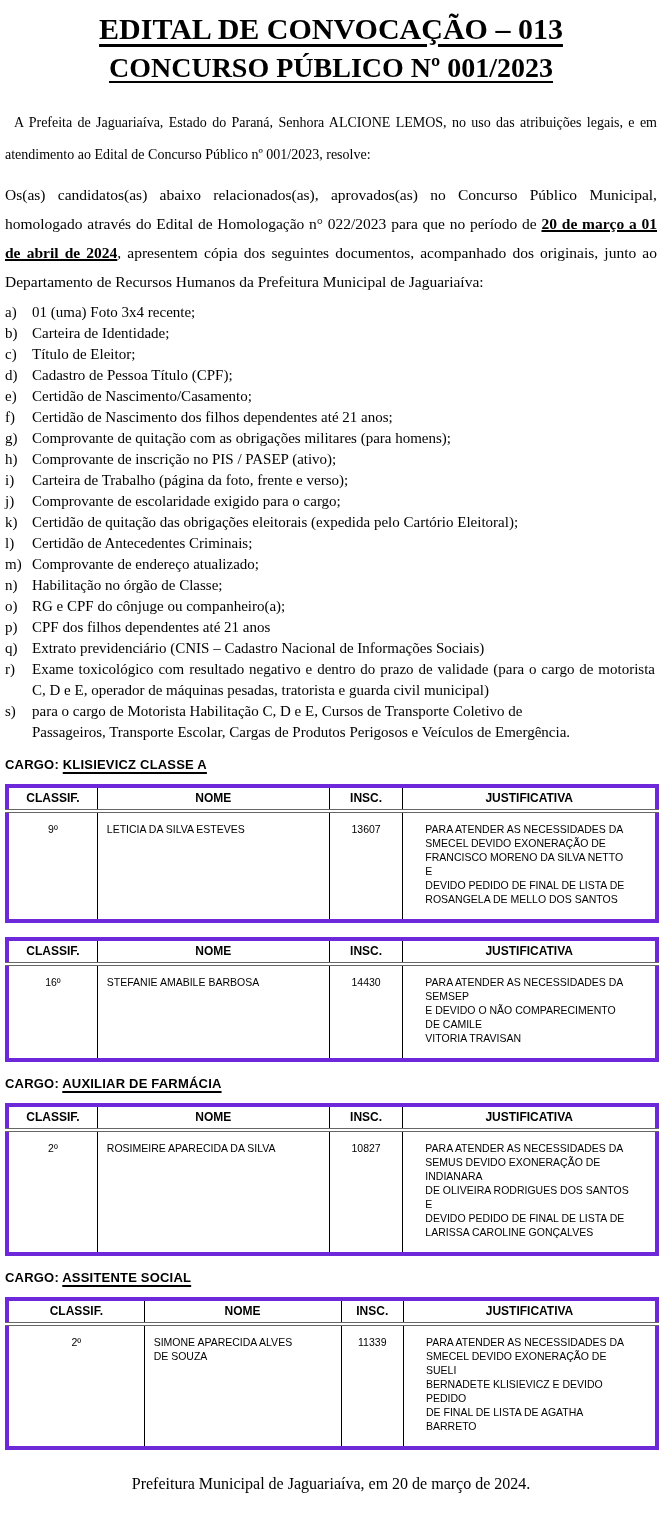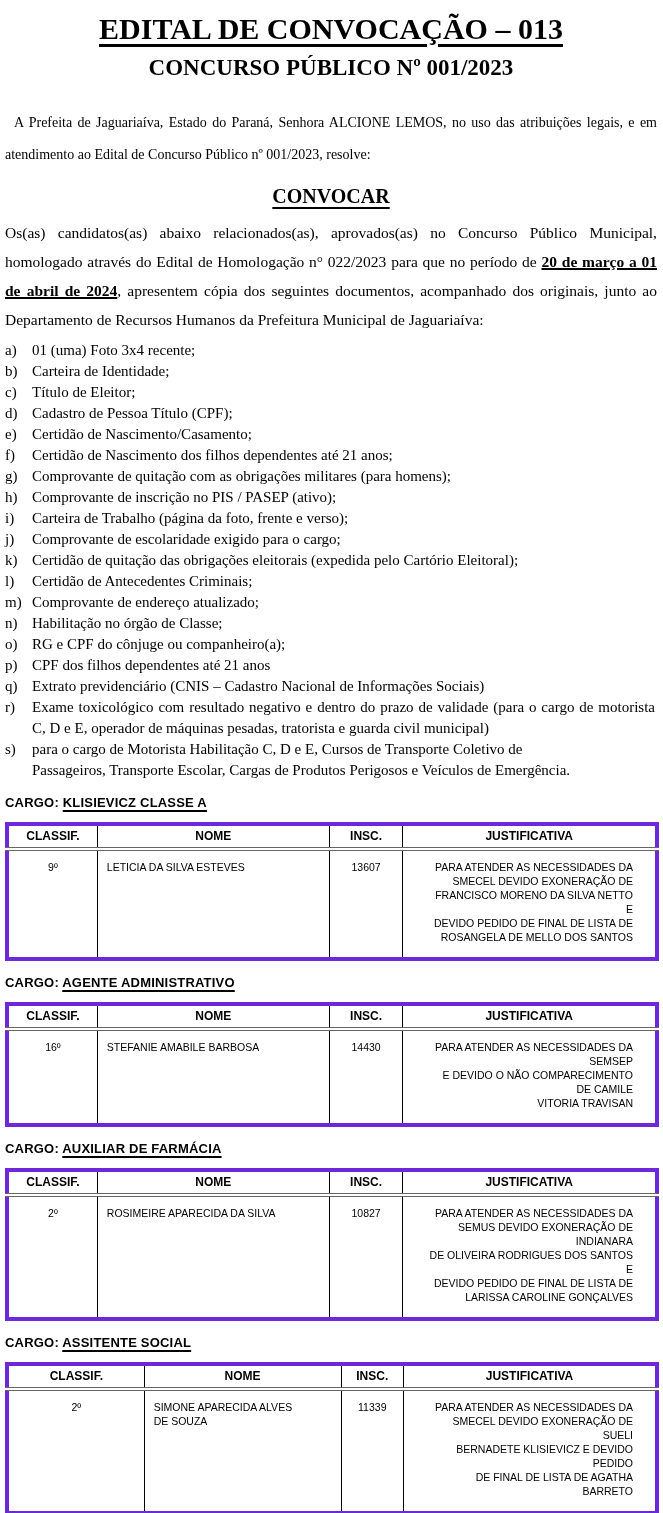--- a/index.html
+++ b/index.html
@@ -1,22 +1,22 @@
 <!DOCTYPE html>
 <html lang="pt-BR"><head>
 <meta charset="utf-8">
 <style>
   html,body{margin:0;padding:0;background:#fff;color:#000;}
   body{width:663px;font-family:"Liberation Serif",serif;-webkit-font-smoothing:antialiased;}
   .page{box-sizing:border-box;width:663px;min-height:1513px;padding:6px 6px 10px 5px;background:#fff;}
 
   h1.doc-title{margin:4px 0 0;text-align:center;font-size:30px;line-height:38px;font-weight:bold;
     text-decoration:underline;text-decoration-thickness:2.5px;text-underline-offset:5px;}
-  h2.doc-subtitle{margin:5px 0 0;text-align:center;font-size:23px;line-height:30px;font-weight:bold;
-    text-decoration-thickness:2px;text-underline-offset:4px;}
+  h2.doc-subtitle{margin:5px 0 0;text-align:center;font-size:28px;line-height:30px;font-weight:bold;
+    text-decoration:underline;text-decoration-thickness:2px;text-underline-offset:4px;}
 
   p.intro{margin:24px 0 0;font-size:14px;line-height:32px;text-align:justify;text-indent:9px;}
 
   h3.convocar{margin:12px 0 0;text-align:center;font-size:20px;line-height:26px;font-weight:bold;
     text-decoration:underline;text-decoration-thickness:2px;text-underline-offset:4px;}
 
   p.convocation{margin:9px 0 0;font-size:15.5px;line-height:29px;text-align:justify;}
   .bold-underline{font-weight:bold;text-decoration:underline;text-decoration-thickness:1.5px;}
 
   .doc-list{margin:6px 0 0;padding:0;list-style:none;}
@@ -36,35 +36,34 @@
   .cargo-section:nth-of-type(4) .cargo-table col.c1{width:21.1%}
   .cargo-section:nth-of-type(4) .cargo-table col.c2{width:30.3%}
   .cargo-section:nth-of-type(4) .cargo-table col.c3{width:9.6%}
   .cargo-section:nth-of-type(4) .cargo-table col.c4{width:39.0%}
   .cargo-table th{border:1px solid #000;border-bottom:4px double #666;font-size:12px;line-height:15px;
     padding:3px 2px;text-align:center;font-weight:bold;}
   .cargo-table td{border:1px solid #000;vertical-align:top;font-size:10.5px;line-height:14px;
     padding:9px 6px 13px;white-space:pre-line;}
   td.cell-classif,td.cell-insc{text-align:center;}
   td.cell-nome{text-align:left;padding-left:9px;}
-  td.cell-just{text-align:right;padding-left:22px;padding-right:22px;}
+  td.cell-just{text-align:left;padding-left:22px;padding-right:22px;}
 
   p.date-line{margin:24px 0 0;text-align:center;font-size:16px;line-height:20px;}
 </style>
 </head>
 <body>
 
 <div class="page">
 
   <h1 class="doc-title">EDITAL DE CONVOCAÇÃO – 013</h1>
   <h2 class="doc-subtitle">CONCURSO PÚBLICO Nº 001/2023</h2>
 
   <p class="intro">A Prefeita de Jaguariaíva, Estado do Paraná, Senhora ALCIONE LEMOS, no uso das atribuições legais, e em atendimento ao Edital de Concurso Público nº 001/2023, resolve:</p>
 
-  <h3 class="convocar">CONVOCAR</h3>
 
   <p class="convocation"><span>Os(as) candidatos(as) abaixo relacionados(as), aprovados(as) no Concurso Público Municipal, homologado através do Edital de Homologação n° 022/2023 para que no período de </span><span class="bold-underline">20 de março a 01 de abril de 2024</span><span>, apresentem cópia dos seguintes documentos, acompanhado dos originais, junto ao Departamento de Recursos Humanos da Prefeitura Municipal de Jaguariaíva:</span></p>
 
   <ul class="doc-list">
 
       <li class="doc-item">
         <span class="li-label">a)</span>
         <span class="li-text">01 (uma) Foto 3x4 recente;</span>
       </li>
 
@@ -191,24 +190,20 @@
 SMECEL DEVIDO EXONERAÇÃO DE
 FRANCISCO MORENO DA SILVA NETTO E
 DEVIDO PEDIDO DE FINAL DE LISTA DE
 ROSANGELA DE MELLO DOS SANTOS</td>
             </tr>
           </tbody>
         </table>
       </section>
 
       <section class="cargo-section">
-        <div class="cargo-heading">
-          <span>CARGO:</span>
-          <span class="cargo-name">AGENTE ADMINISTRATIVO</span>
-        </div>
         <table class="cargo-table">
           <colgroup>
             <col class="c1">
             <col class="c2">
             <col class="c3">
             <col class="c4">
           </colgroup>
           <thead>
             <tr>
               <th>CLASSIF.</th>

